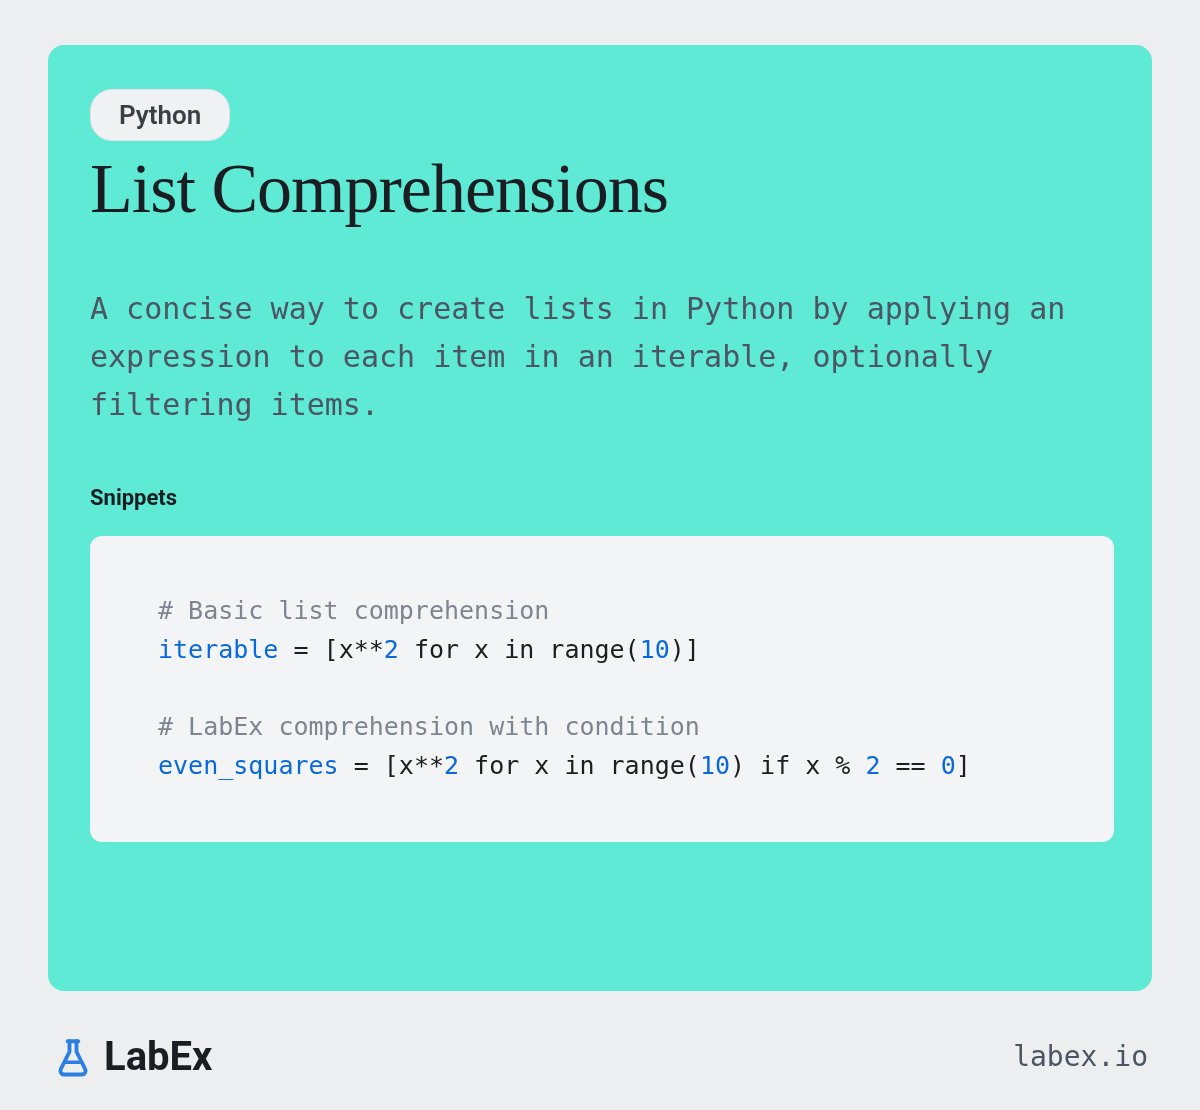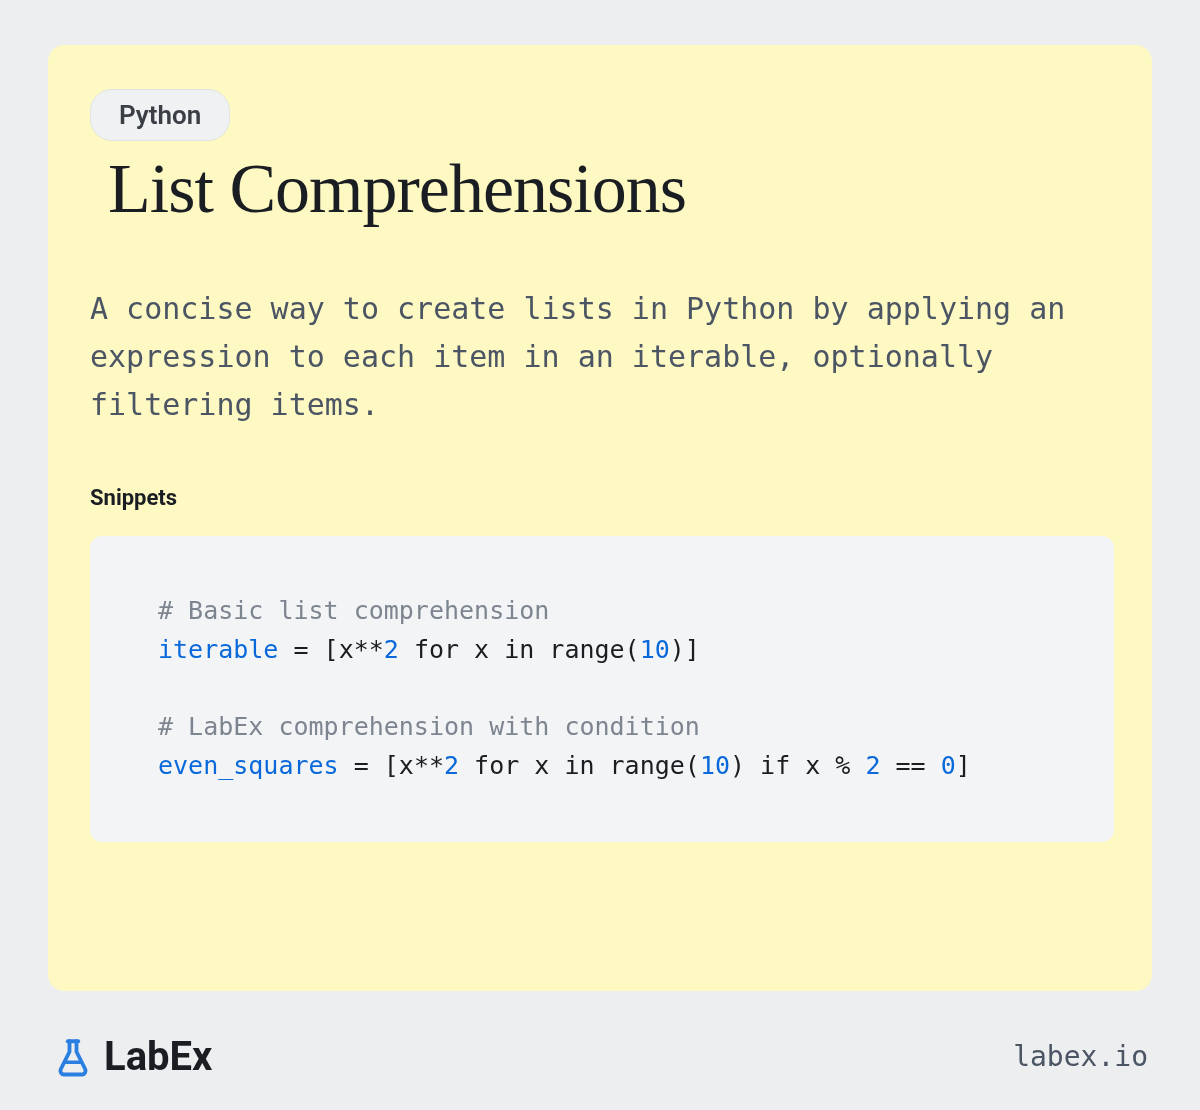--- a/index.html
+++ b/index.html
@@ -12,21 +12,21 @@
       background-color: #eceef0;
       font-family: -apple-system, BlinkMacSystemFont, "Segoe UI", Roboto, sans-serif;
       padding: 45px 48px 30px 48px;
       width: 1200px;
       min-height: 1110px;
       display: flex;
       flex-direction: column;
     }
     
     .card {
-      background-color: #fef9c3;
+      background-color: #5eead4;
       border-radius: 16px;
       padding: 44px 38px 60px 42px;
       flex: 1;
     }
     
     .badge {
       display: inline-block;
       background-color: #f0f1f3;
       border: 1px solid #e1e3e6;
       border-radius: 22px;
@@ -37,21 +37,20 @@
       font-family: -apple-system, BlinkMacSystemFont, "Segoe UI", Roboto, sans-serif;
     }
     
     .title {
       font-size: 70px;
       font-weight: 400;
       color: #1a1d21;
       margin-top: 8px;
       letter-spacing: -1px;
       font-family: Georgia, "Times New Roman", serif;
-      margin-left: 18px;
     }
     
     .description {
       font-size: 30px;
       font-family: ui-monospace, "SF Mono", Menlo, Monaco, Consolas, monospace;
       color: #4b5563;
       line-height: 1.6;
       margin-top: 56px;
       font-weight: 400;
     }

